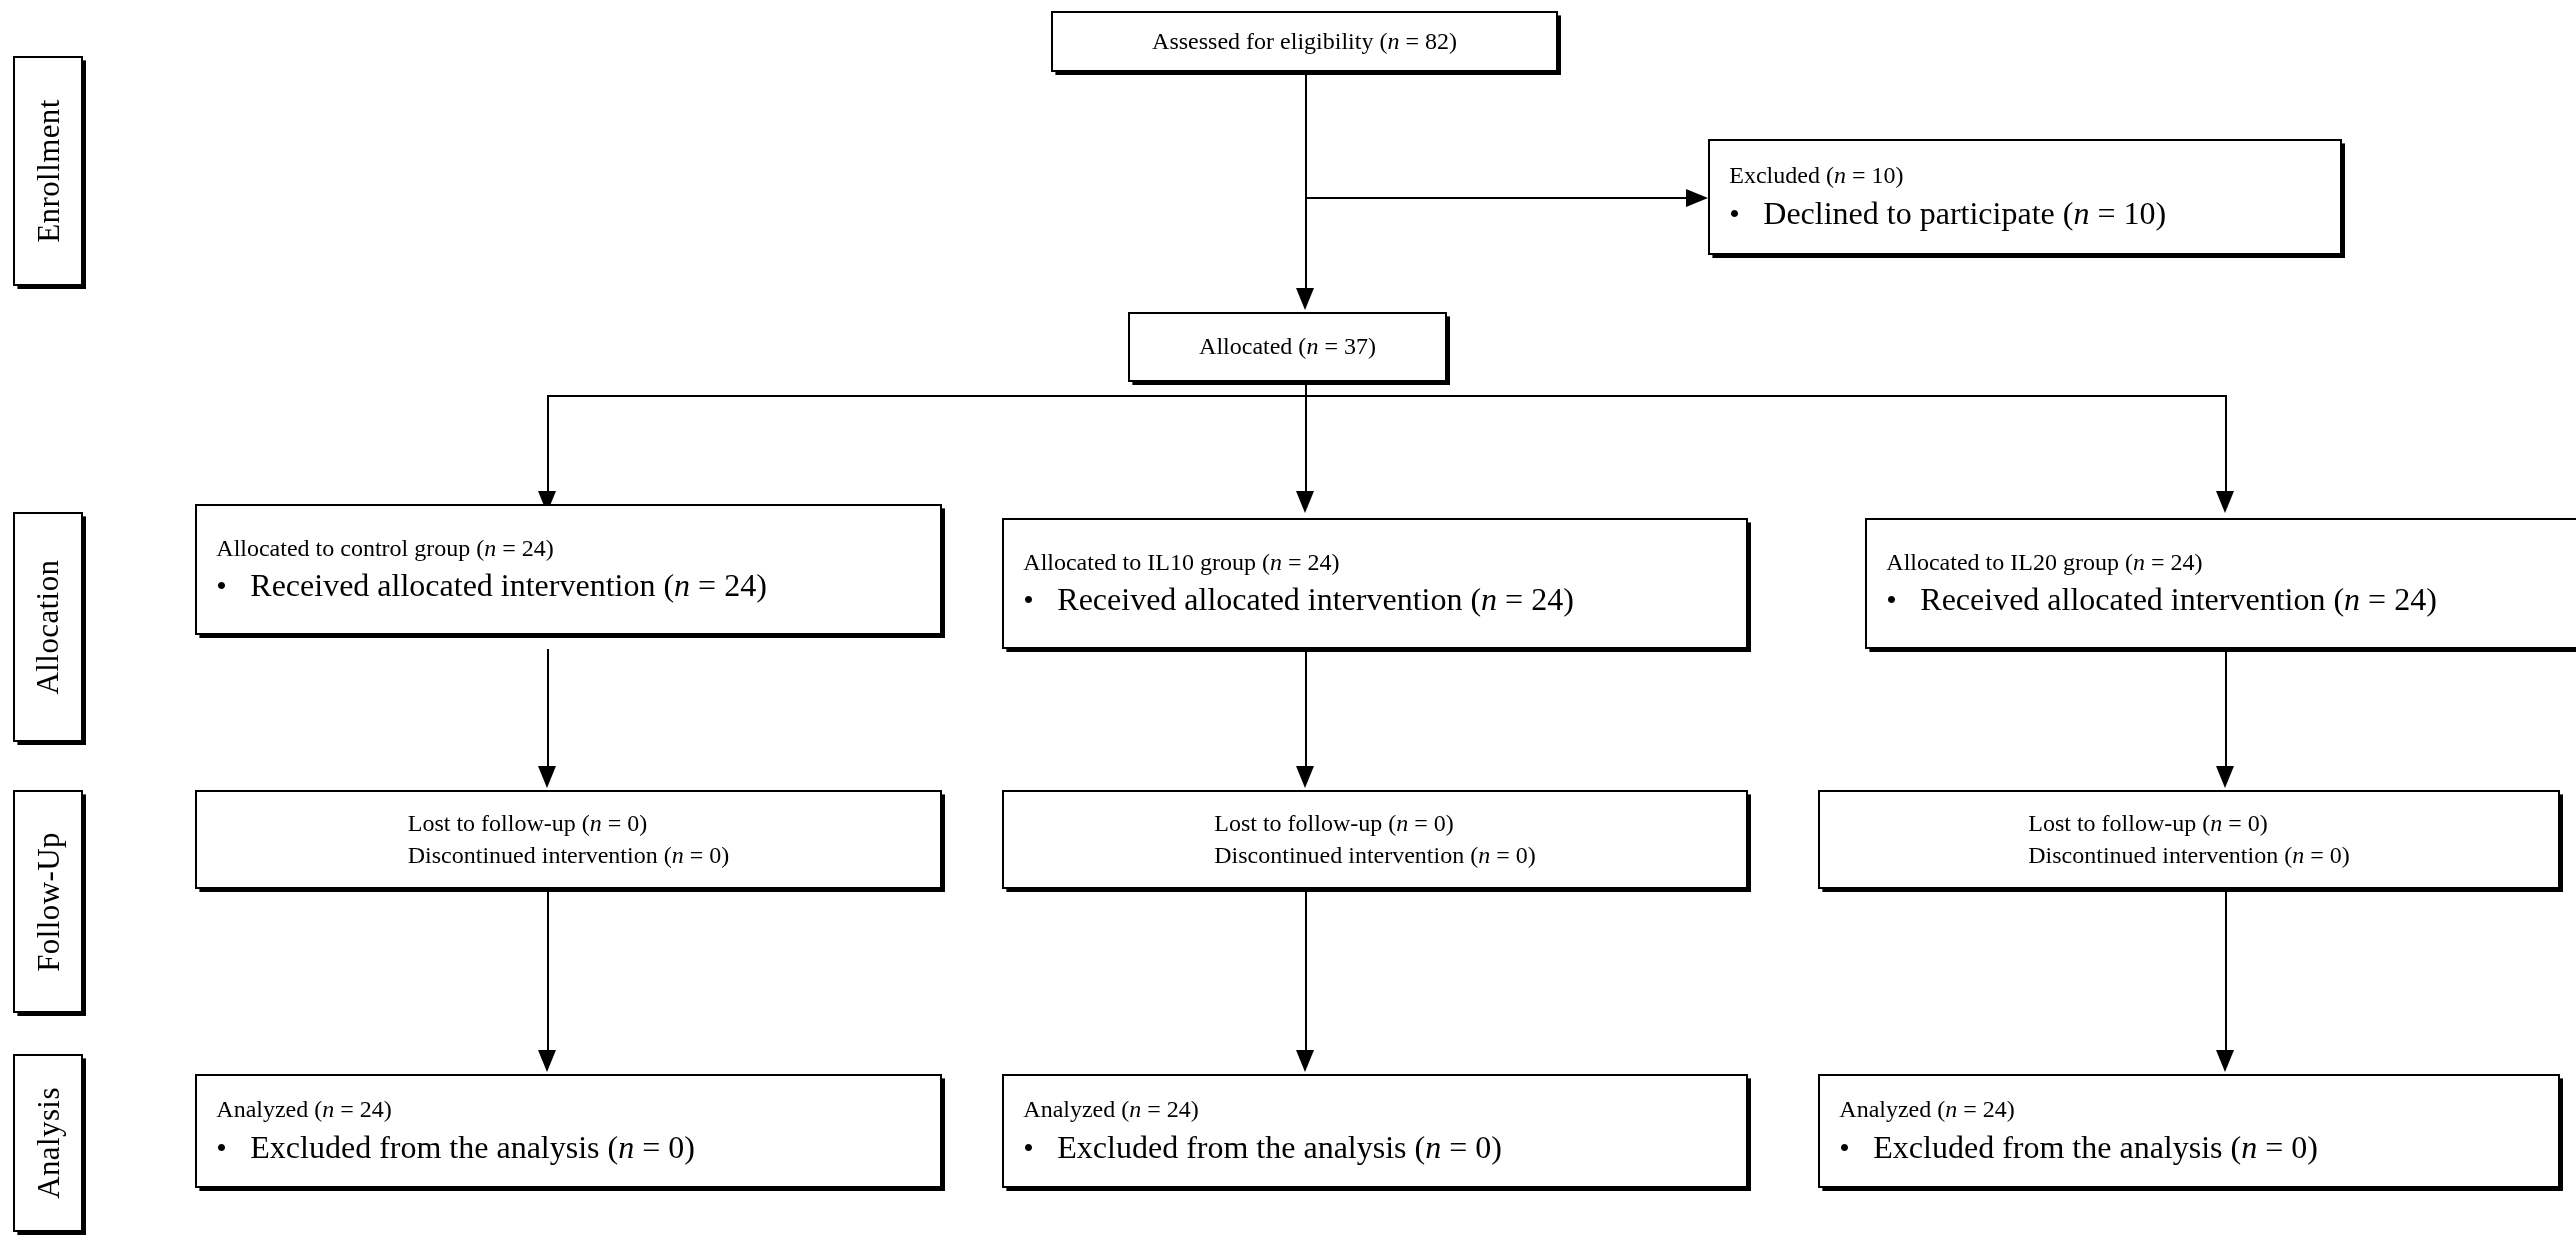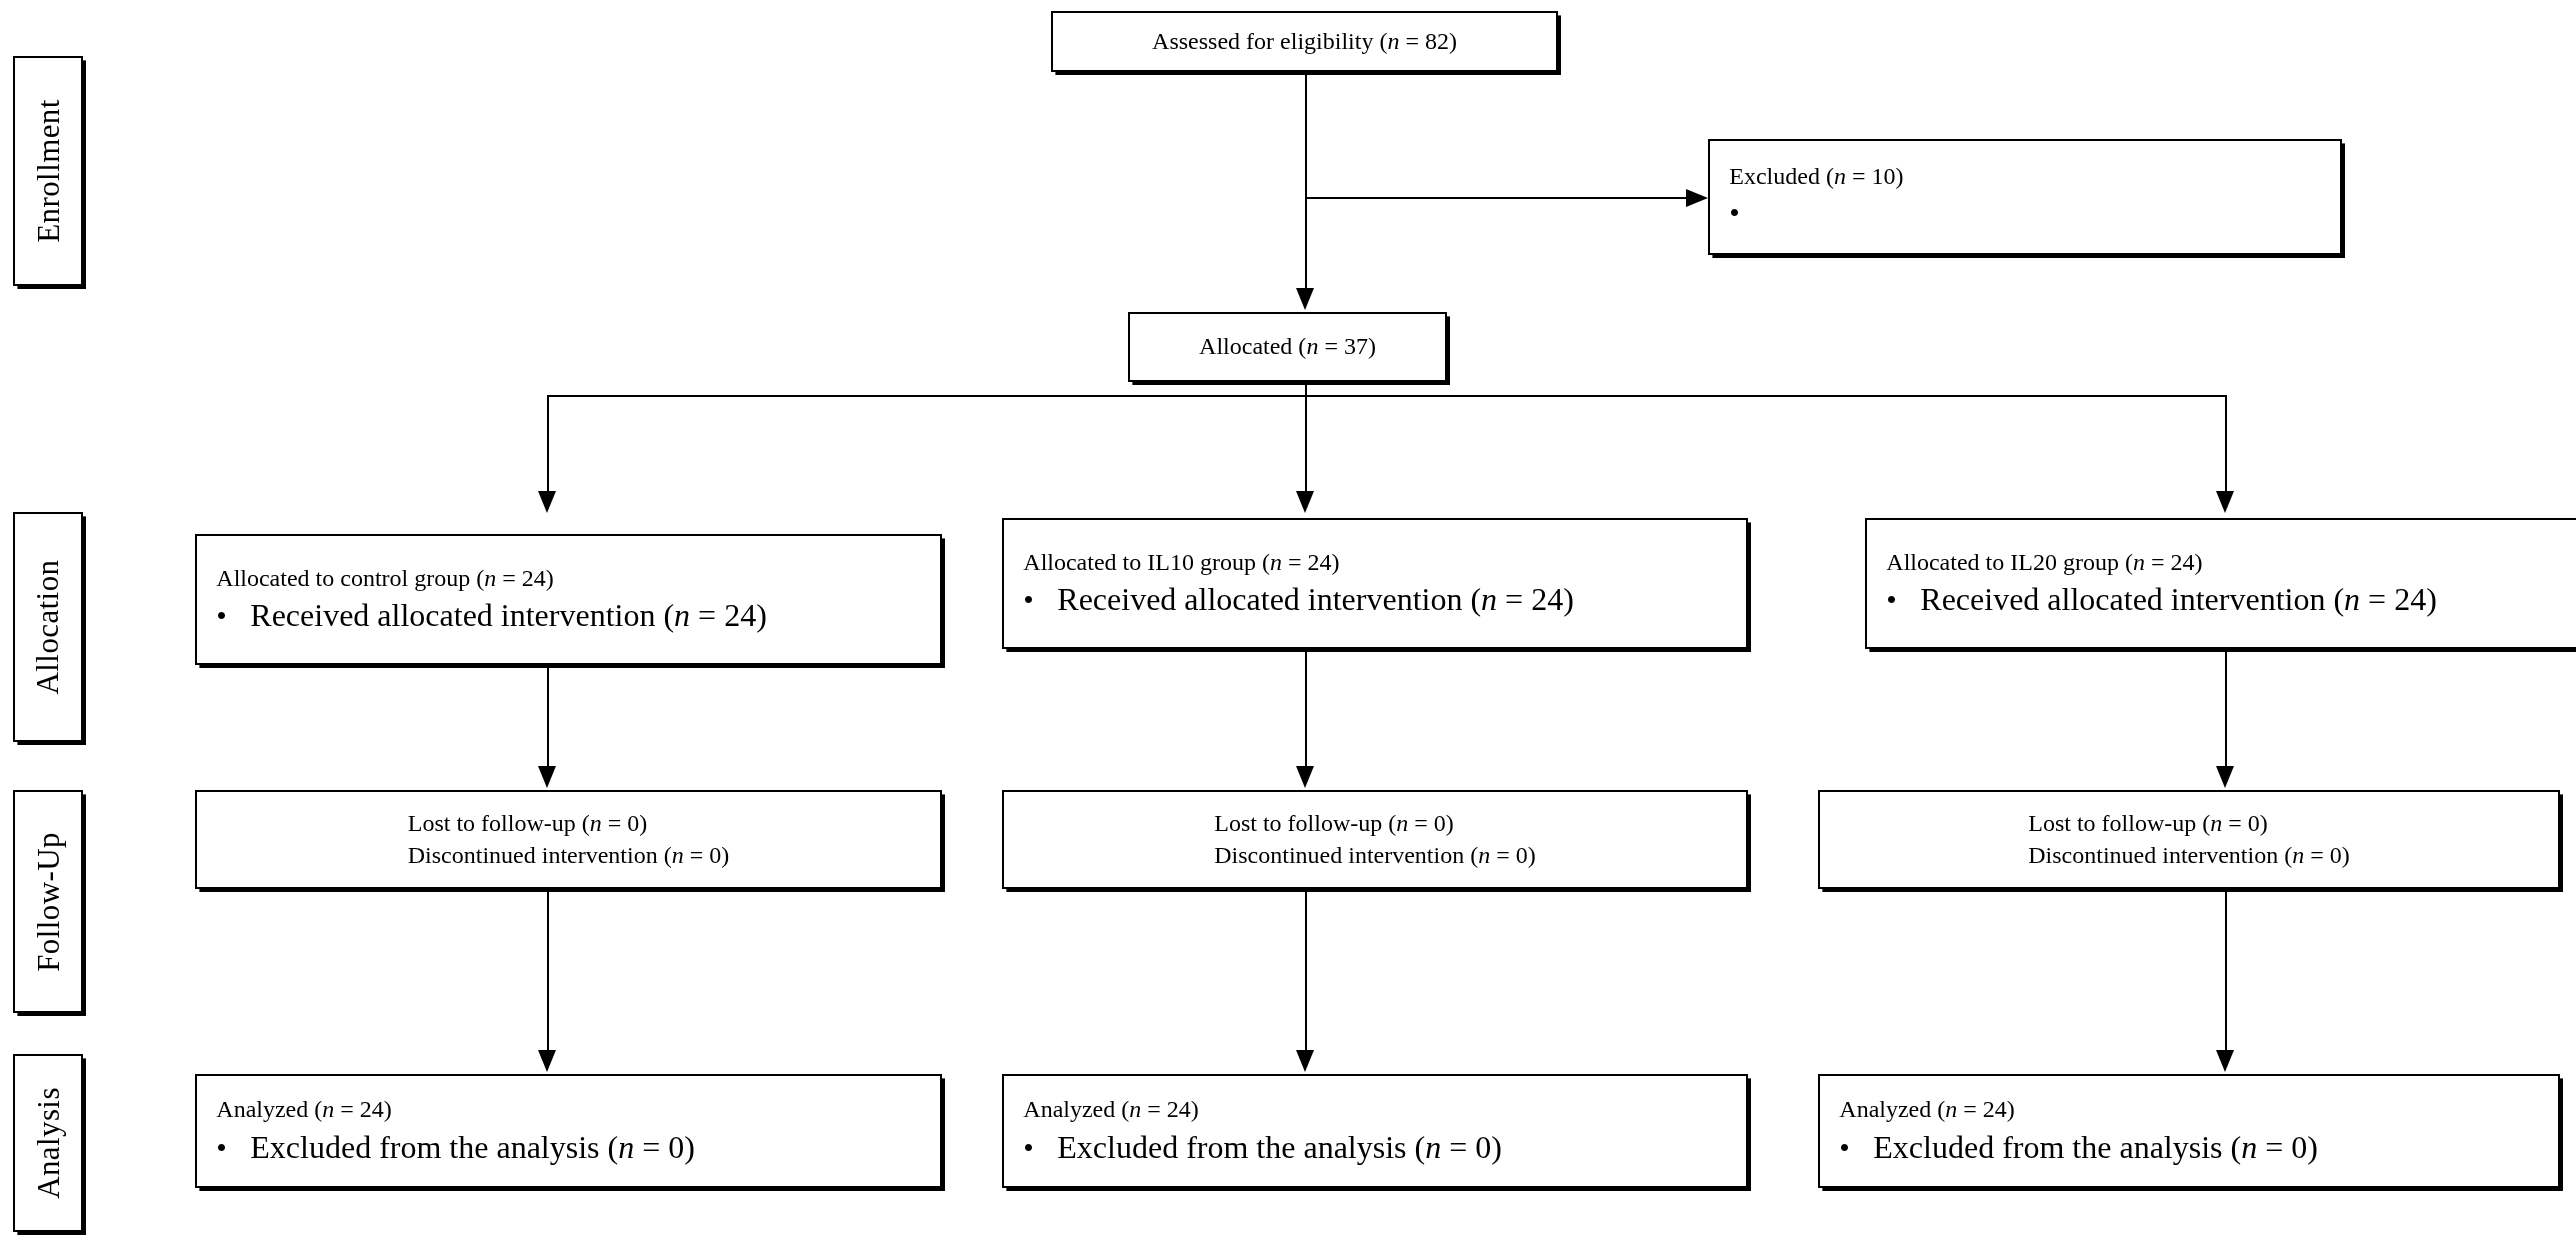--- a/index.html
+++ b/index.html
@@ -169,33 +169,34 @@
         <div class="line"><span>Assessed for eligibility (</span><span class="ital">n</span><span> = 82)</span></div>
       </div>
     </div>
   </div>
 
   <div class="box" style="left:1708px; top:139px; width:634px; height:116px;">
     <div class="box-inner">
       <div class="line pad-l"><span>Excluded (</span><span class="ital">n</span><span> = 10)</span></div>
       <div class="bullet-row pad-l">
         <span class="bullet-dot">•</span>
+        <span><span>Declined to participate (</span><span class="ital">n</span><span> = 10)</span></span>
       </div>
     </div>
   </div>
 
   <div class="box" style="left:1128px; top:312px; width:319px; height:70px;">
     <div class="box-inner center-block">
       <div class="inner-wrap">
         <div class="line"><span>Allocated (</span><span class="ital">n</span><span> = 37)</span></div>
       </div>
     </div>
   </div>
 
-  <div class="box" style="left:195px; top:534px; width:747px; height:131px;">
+  <div class="box" style="left:195px; top:504px; width:747px; height:131px;">
     <div class="box-inner">
       <div class="line pad-l"><span>Allocated to control group (</span><span class="ital">n</span><span> = 24)</span></div>
       <div class="bullet-row pad-l">
         <span class="bullet-dot">•</span>
         <span><span>Received allocated intervention (</span><span class="ital">n</span><span> = 24)</span></span>
       </div>
     </div>
   </div>
 
   <div class="box" style="left:1002px; top:518px; width:746px; height:131px;padding-left:27px;">

